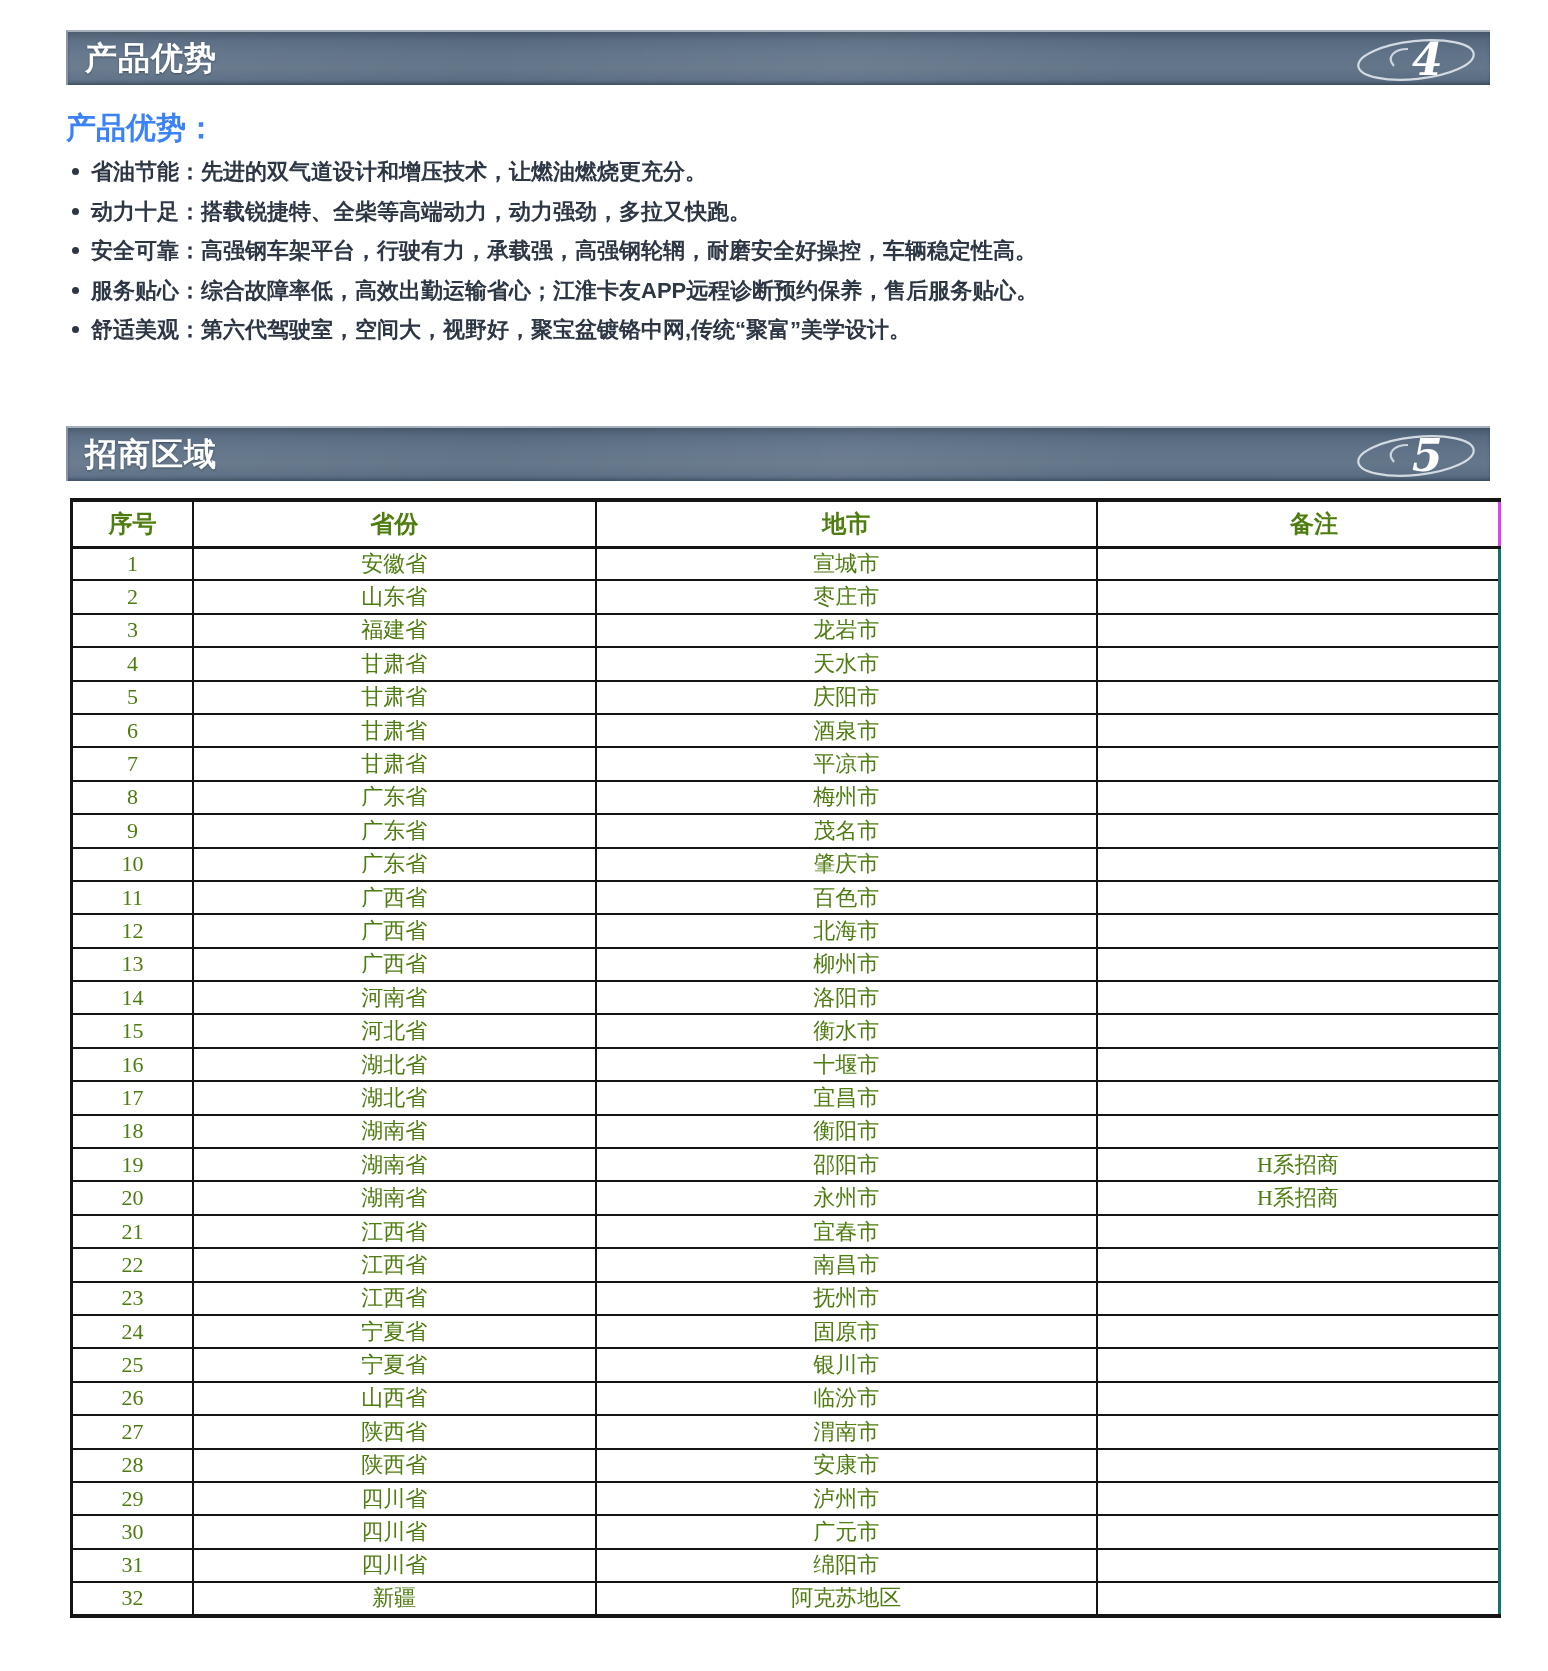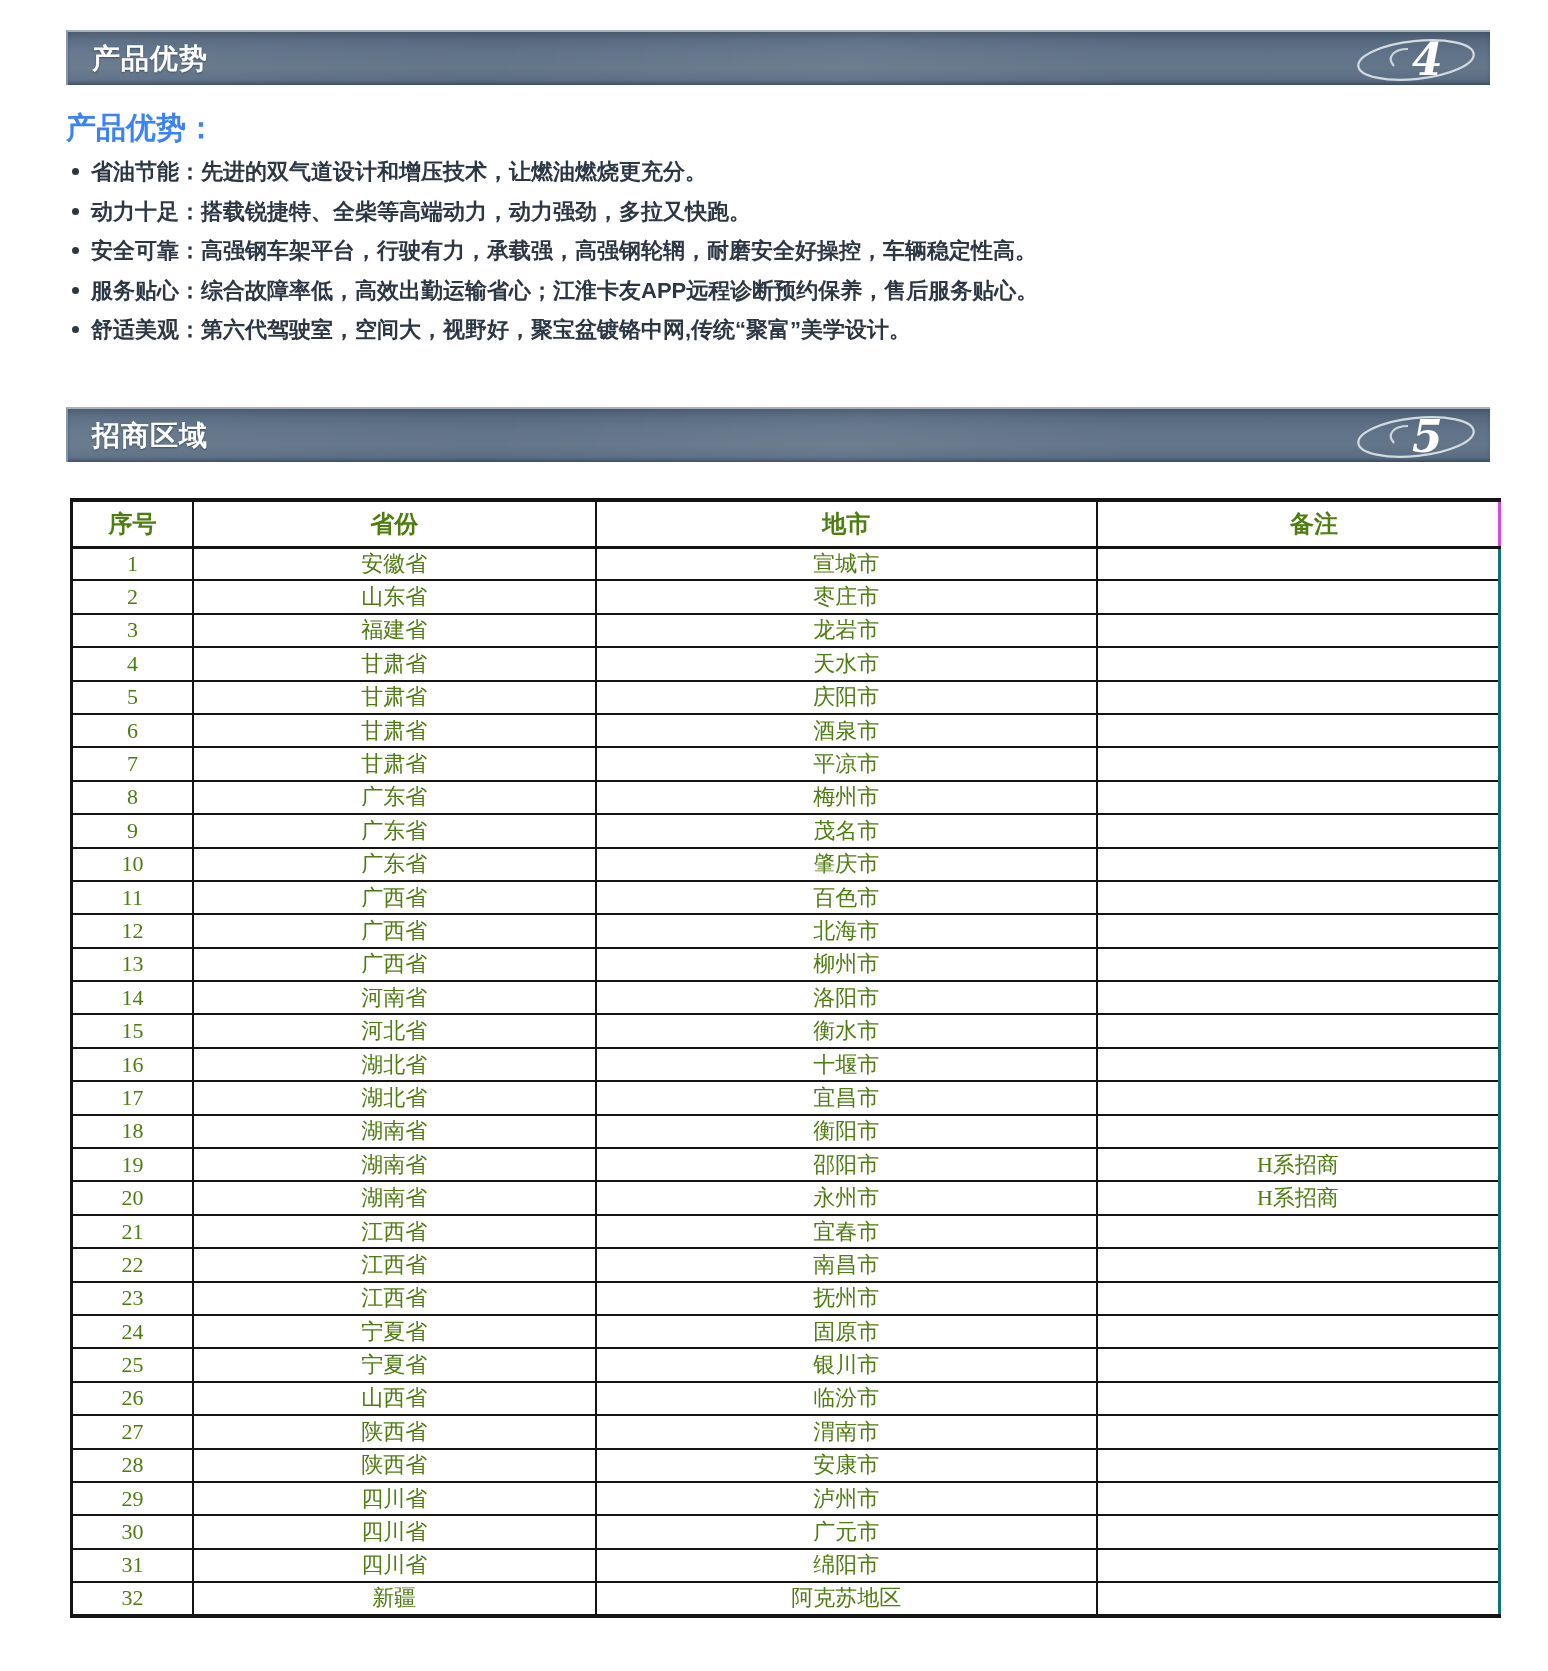--- a/index.html
+++ b/index.html
@@ -22,26 +22,26 @@
     background:
       linear-gradient(115deg, rgba(255,255,255,0.05) 0%, rgba(255,255,255,0) 30%, rgba(255,255,255,0.06) 55%, rgba(255,255,255,0) 75%),
       linear-gradient(180deg, #46576b 0%, #56697f 16%, #5f7288 38%, #647689 68%, #5b6e84 88%, #506277 100%);
     border-top: 2px solid #a6b1bd;
     border-left: 2px solid #8896a6;
     box-shadow: inset 0 -2px 3px rgba(30,42,56,0.35);
     display: flex;
     align-items: center;
   }
   .banner-1 { top: 30px; }
-  .banner-2 { top: 407px; text-align: center; }
+  .banner-2 { top: 426px; text-align: center; }
   .banner-title {
     color: #ffffff;
-    font-size: 28px;
+    font-size: 32px;
     font-weight: 700;
-    padding-left: 24px;
+    padding-left: 17px;
     letter-spacing: 1px;
     text-shadow: 0 1px 2px rgba(20,30,42,0.45);
   }
   .page-badge {
     position: absolute;
     right: 4px;
     top: 50%;
     transform: translateY(-50%);
     width: 140px;
     height: 64px;

